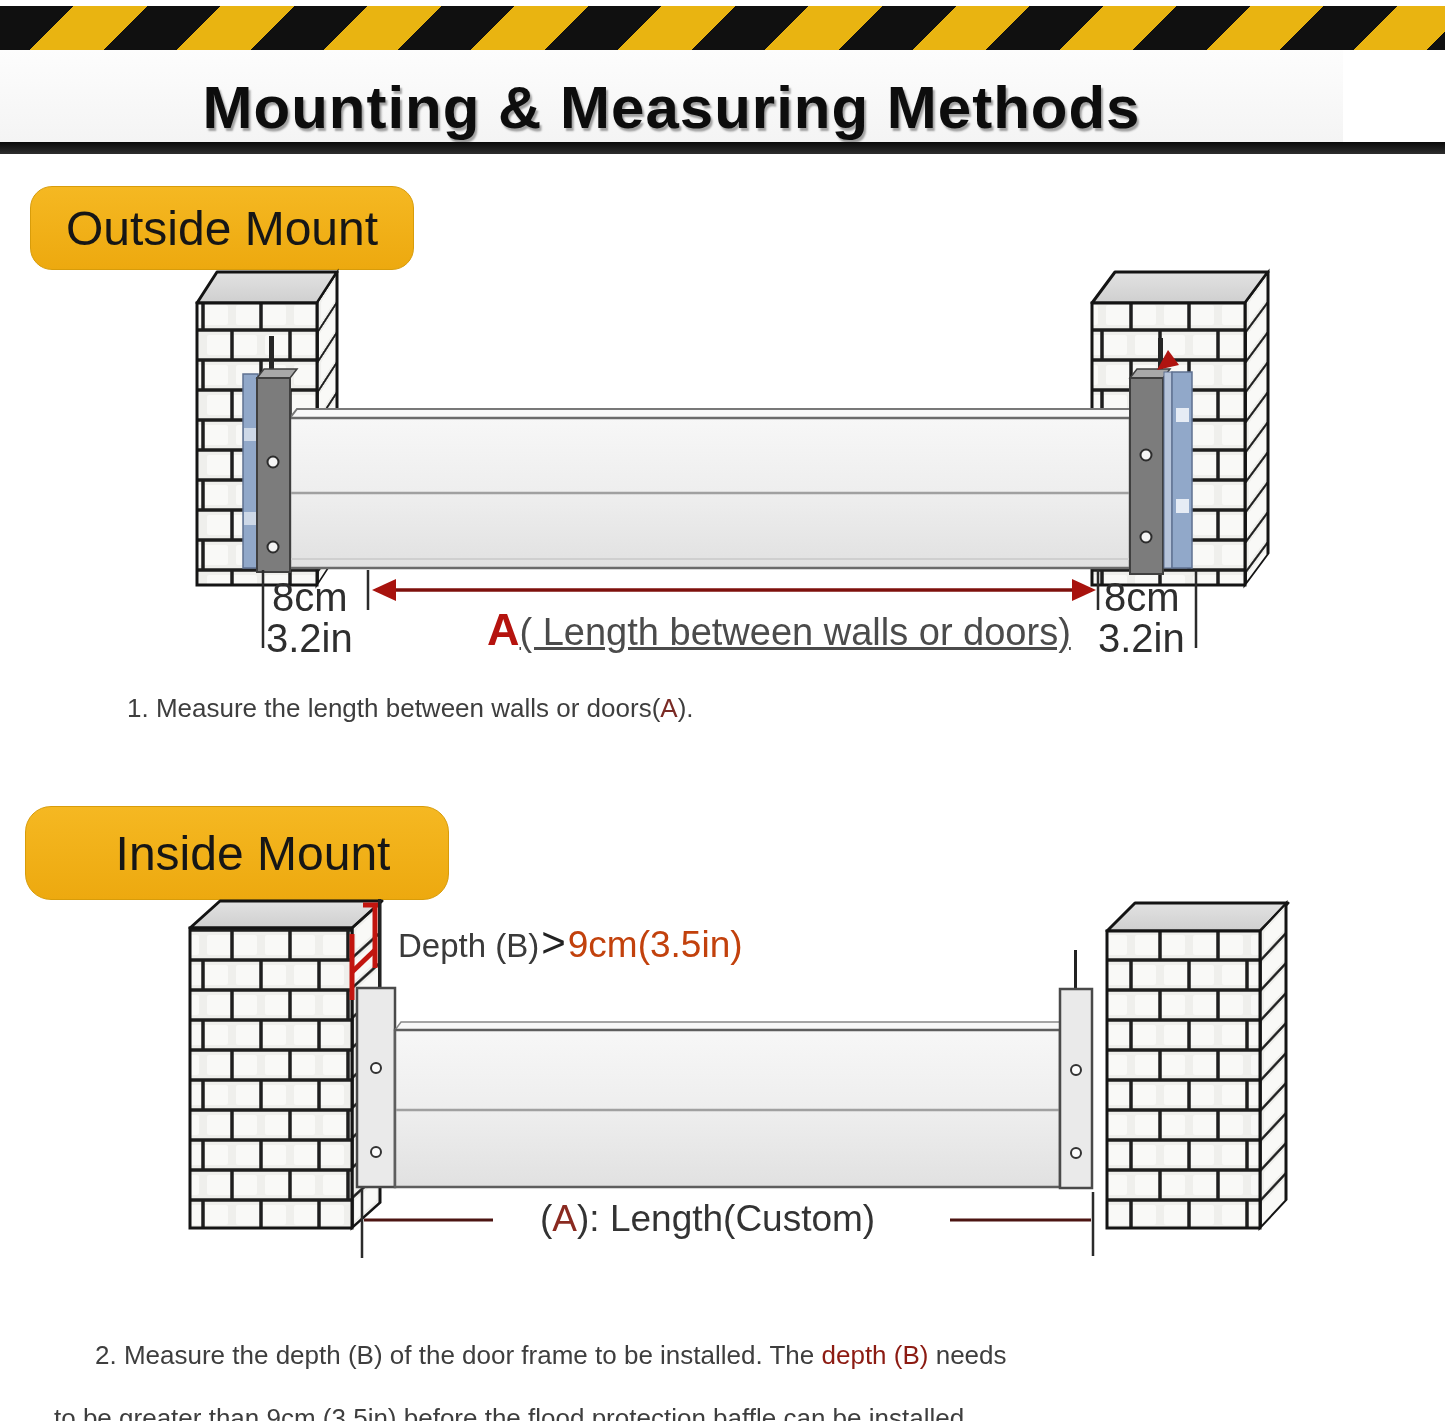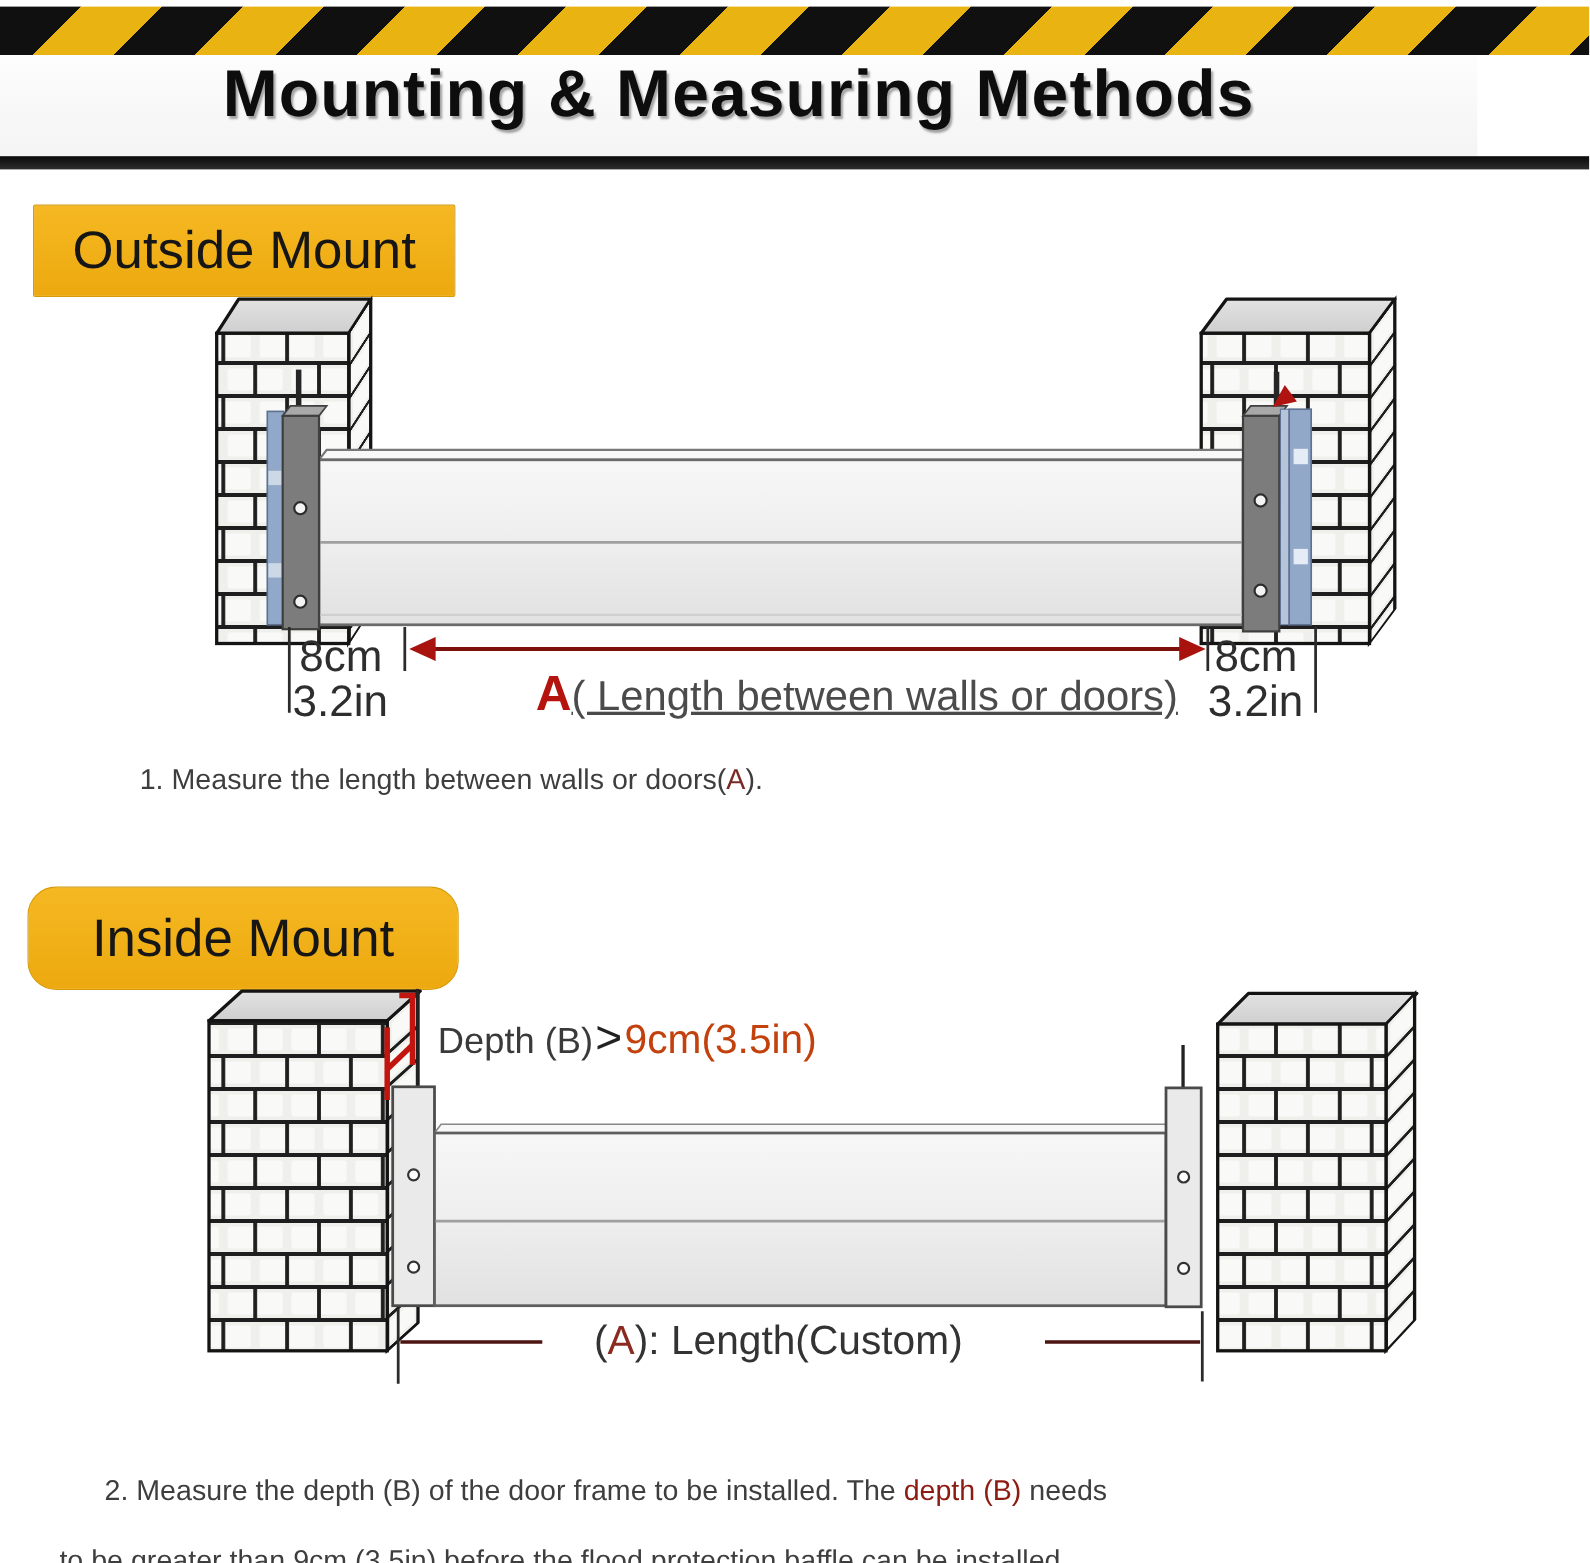--- a/index.html
+++ b/index.html
@@ -3,31 +3,31 @@
 <meta charset="utf-8">
 <style>
   html,body{margin:0;padding:0;background:#ffffff;}
   #canvas{position:relative;width:1445px;height:1421px;background:#ffffff;overflow:hidden;
           font-family:"Liberation Sans", sans-serif;color:#3e3e3e;}
   .abs{position:absolute;white-space:nowrap;line-height:1.05;}
   
   .stripe-band{position:absolute;left:0;top:6px;width:1445px;height:44px;
     background:repeating-linear-gradient(135deg,#101010 0 52px,#e9b411 52px 104px);}
   .title-band{position:absolute;left:0;top:50px;width:1343px;height:92px;
-    background:linear-gradient(180deg,#fdfdfd,#f4f4f4);display:flex;align-items:flex-start;justify-content:center;}
+    background:linear-gradient(180deg,#fdfdfd,#f4f4f4);display:flex;align-items:flex-end;justify-content:center;}
   .title-band span{font-size:60px;font-weight:700;letter-spacing:1px;color:#0d0d0d;
     text-shadow:2px 3px 2px rgba(0,0,0,0.35);}
   .black-bar{position:absolute;left:0;top:142px;width:1445px;height:12px;
     background:linear-gradient(180deg,#0a0a0a,#2e2e2e);}
   
   .badge{position:absolute;background:linear-gradient(180deg,#f5b822,#eda90f);
-    border:1px solid #d89c0a;border-radius:2px;display:flex;align-items:center;justify-content:center;
+    border:1px solid #d89c0a;border-radius:22px;display:flex;align-items:center;justify-content:center;
     color:#161616;}
   #badge-outside{left:30px;top:186px;width:382px;height:82px;font-size:48px;}
-  #badge-inside{left:25px;top:806px;width:390px;height:92px;font-size:48px;border-radius:26px;}
+  #badge-inside{left:25px;top:806px;width:390px;height:92px;font-size:48px;border-radius:26px;padding-left:32px;}
   
   #diagram-svg{position:absolute;left:0;top:0;width:1445px;height:1421px;}
   
   .dim{font-size:40px;color:#2e2e2e;}
   .dimrow{display:flex;align-items:baseline;}
   .red-a{font-size:45px;font-weight:700;color:#b5130e;}
   .len-text{font-size:38px;color:#4b4b4b;text-decoration:underline;}
   .step{font-size:26px;color:#3e3e3e;}
   .step .hl{color:#8c1b12;}
   .step .soft-a{color:#7a2a24;}

